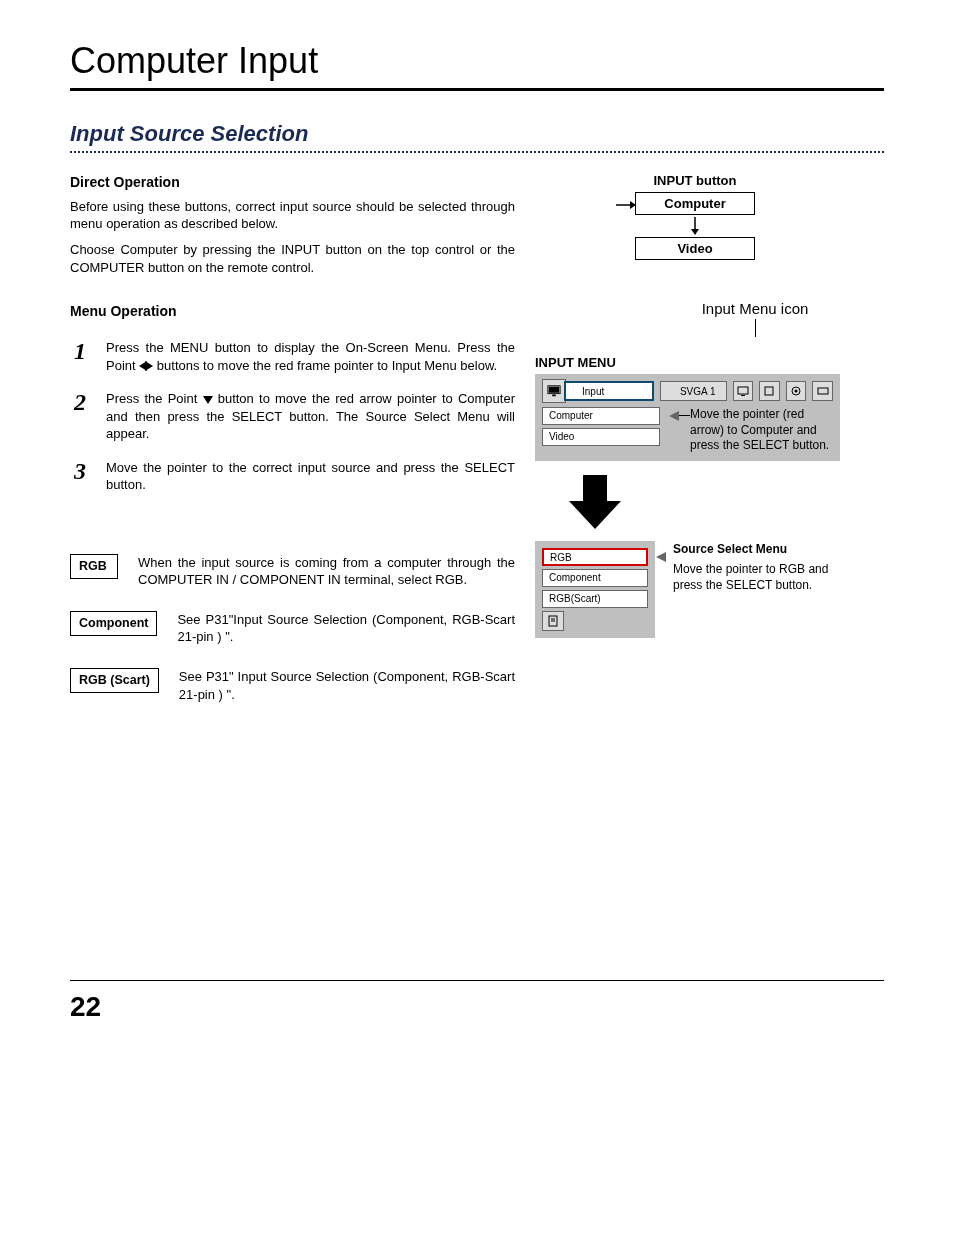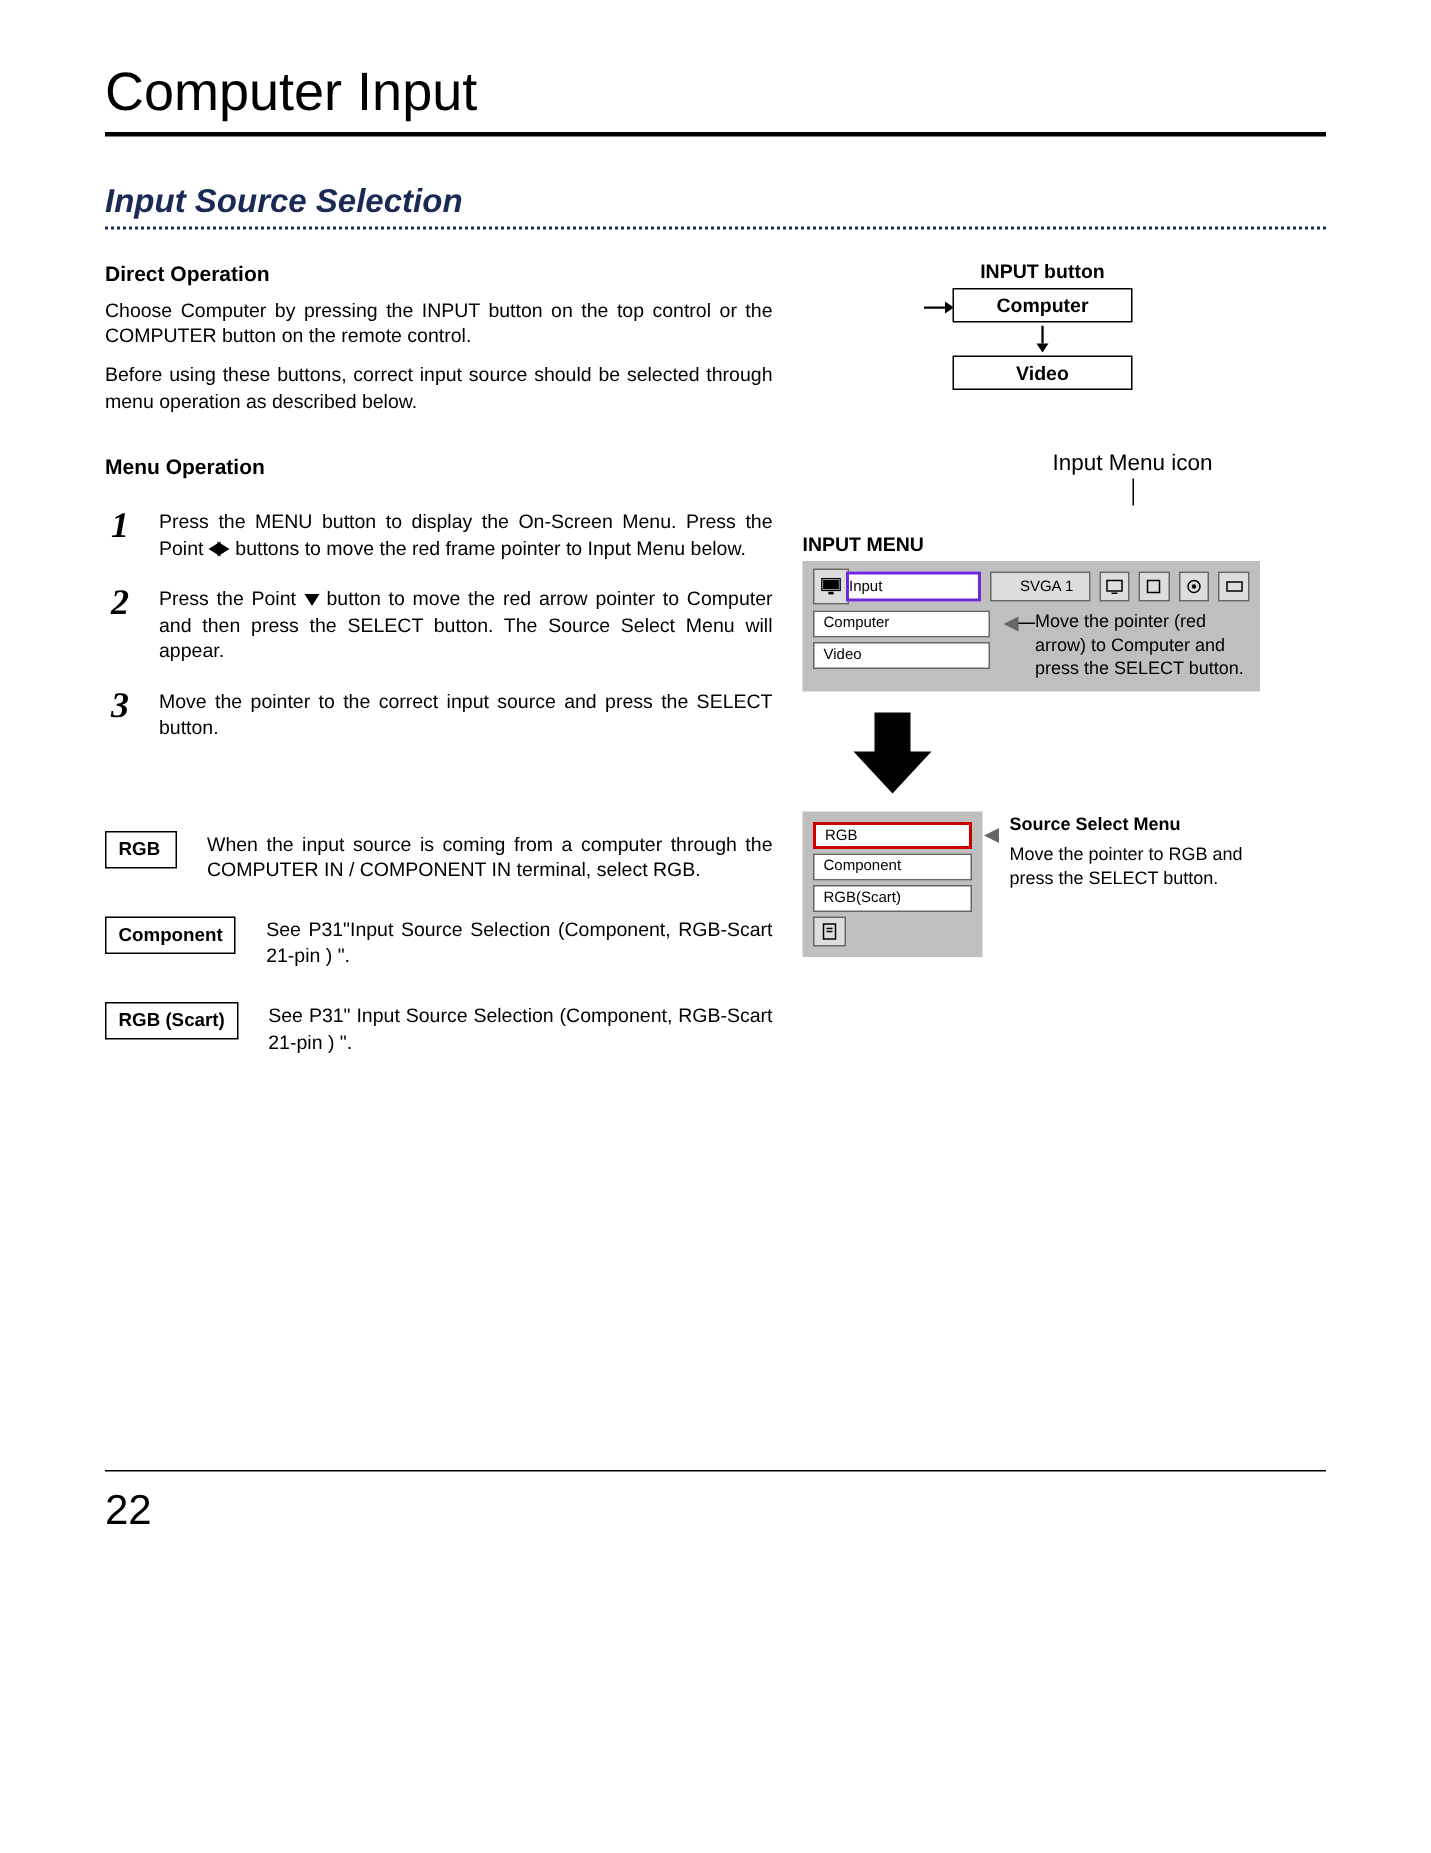--- a/index.html
+++ b/index.html
@@ -175,21 +175,21 @@
   .osd-cell {
     background: #fff;
     border: 1px solid #000;
     font-size: 10px;
     padding: 2px 4px;
     box-sizing: border-box;
     display: flex;
     align-items: center;
     justify-content: center;
   }
-  .osd-cell.tab { width: 90px; height: 20px; justify-content: flex-start; padding-left: 0; border: 2px solid #6d28d9; position: relative; text-align: center;}
+  .osd-cell.tab { width: 90px; height: 20px; justify-content: flex-start; padding-left: 16px; border: 2px solid #0c4a6e; position: relative; text-align: center;}
   .osd-cell.iconbtn { width: 22px; height: 20px; padding: 0; border: 1px solid #666; background: #ddd;}
   .osd-cell.svga { width: 70px; height: 20px; font-weight: normal; border: 1px solid #666; background: #ddd; padding-left: 13px;}
   .osd-list {
     width: 118px;
     box-sizing: border-box;
   }
   .osd-list .item {
     background: #fff;
     border: 1px solid #666;
     font-size: 10px;
@@ -268,21 +268,21 @@
   
   .footer-rule {
     position: absolute;
     left: 70px; right: 70px; bottom: 66px;
     border-top: 1px solid #000;
   }
   .page-num {
     position: absolute;
     left: 70px; bottom: 24px;
     font-size: 28px;
-    font-weight: normal;
+    font-weight: bold;
   }
 
   
   .mon {
     position: absolute;
     left: -22px; top: -2px;
     width: 22px; height: 22px;
     background: #ddd;
     border: 1px solid #666;
     display: flex; align-items: center; justify-content: center;
@@ -296,22 +296,22 @@
   <h1 class="title">Computer Input</h1>
   <hr class="title-rule">
 
   <h2 class="subtitle">Input Source Selection</h2>
   <hr class="dotted">
 
   <div class="columns">
 
     <div class="left">
       <div class="h3">Direct Operation</div>
+      <p class="para">Before using these buttons, correct input source should be selected through menu operation as described below.</p>
       <p class="para">Choose Computer by pressing the INPUT button on the top control or the COMPUTER button on the remote control.</p>
-      <p class="para">Before using these buttons, correct input source should be selected through menu operation as described below.</p>
 
       <div class="h3" style="margin-top:26px;">Menu Operation</div>
 
       <div class="steps">
         <div class="step">
           <div class="step-num">1</div>
           <div class="step-text">
             <span>Press the MENU button to display the On-Screen Menu. Press the Point </span><span class="tri-l"></span><span class="tri-r"></span><span> buttons to move the red frame pointer to Input Menu below.</span>
           </div>
         </div>

